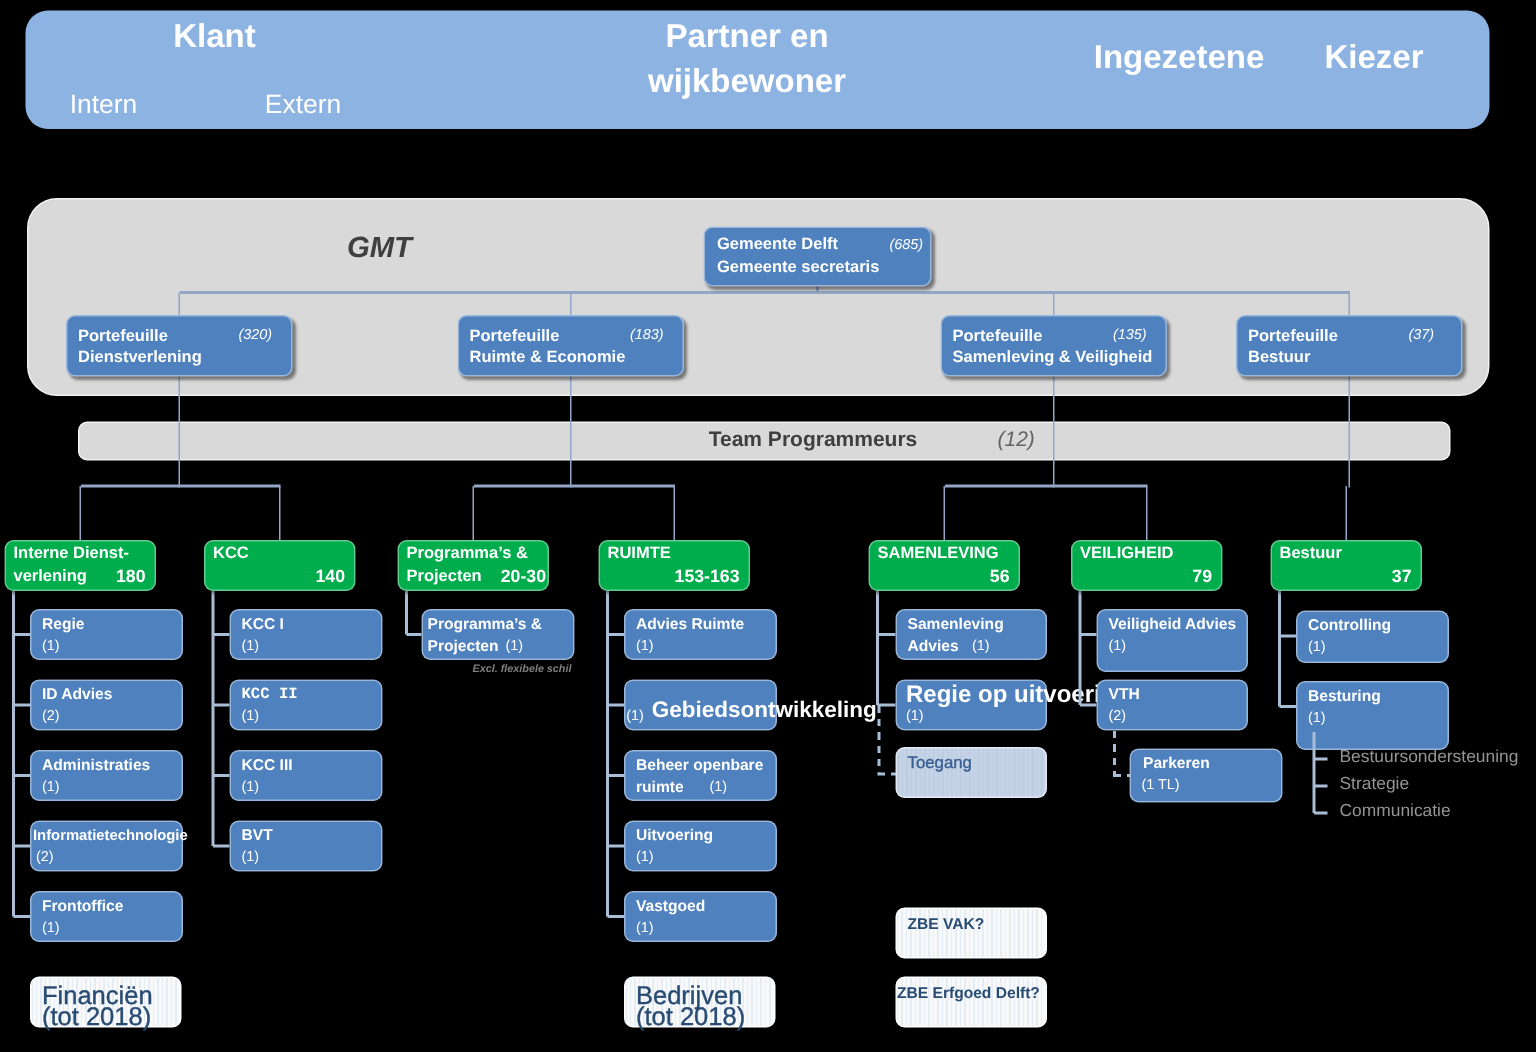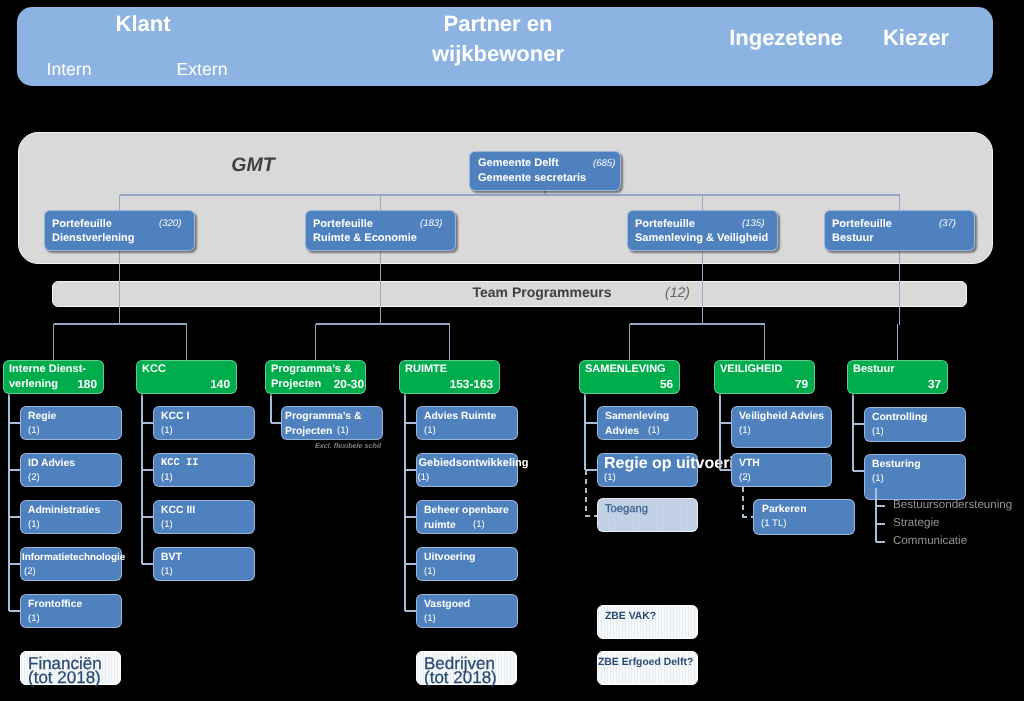--- a/index.html
+++ b/index.html
@@ -212,21 +212,21 @@
 <div class="lnw" style="left:405.00px;top:610.25px;width:11px;height:1.5px;"></div>
 <div class="node green" style="left:399px;top:360px;width:101px;height:34px;">
       <span class="t1" style="left:5px;top:0.5px;">RUIMTE</span>
       <span class="cnt" style="right:6px;top:16px;">153-163</span>
     </div>
 <div class="node blue" style="left:416px;top:406px;width:102px;height:34px;">
       <span class="t1" style="left:7px;top:2px;">Advies Ruimte</span>
       <span class="t2" style="left:7px;top:17.5px;">(1)</span>
     </div>
 <div class="node blue" style="left:416px;top:453px;width:102px;height:34px;">
-      <span class="t1" style="left:1.5px;top:2px;font-size:11px;">Gebiedsontwikkeling</span>
+      <span class="t1" style="left:1.5px;top:12px;font-size:15px;padding-left:16px;">Gebiedsontwikkeling</span>
       <span class="t2" style="left:0.5px;top:17.5px;">(1)</span>
     </div>
 <div class="node blue" style="left:416px;top:500px;width:102px;height:34px;">
       <span class="t1" style="left:7px;top:2px;">Beheer openbare
 ruimte</span>
       <span class="t2" style="left:56px;top:17.5px;">(1)</span>
     </div>
 <div class="node blue" style="left:416px;top:547px;width:102px;height:34px;">
       <span class="t1" style="left:7px;top:2px;">Uitvoering</span>
       <span class="t2" style="left:7px;top:17.5px;">(1)</span>

